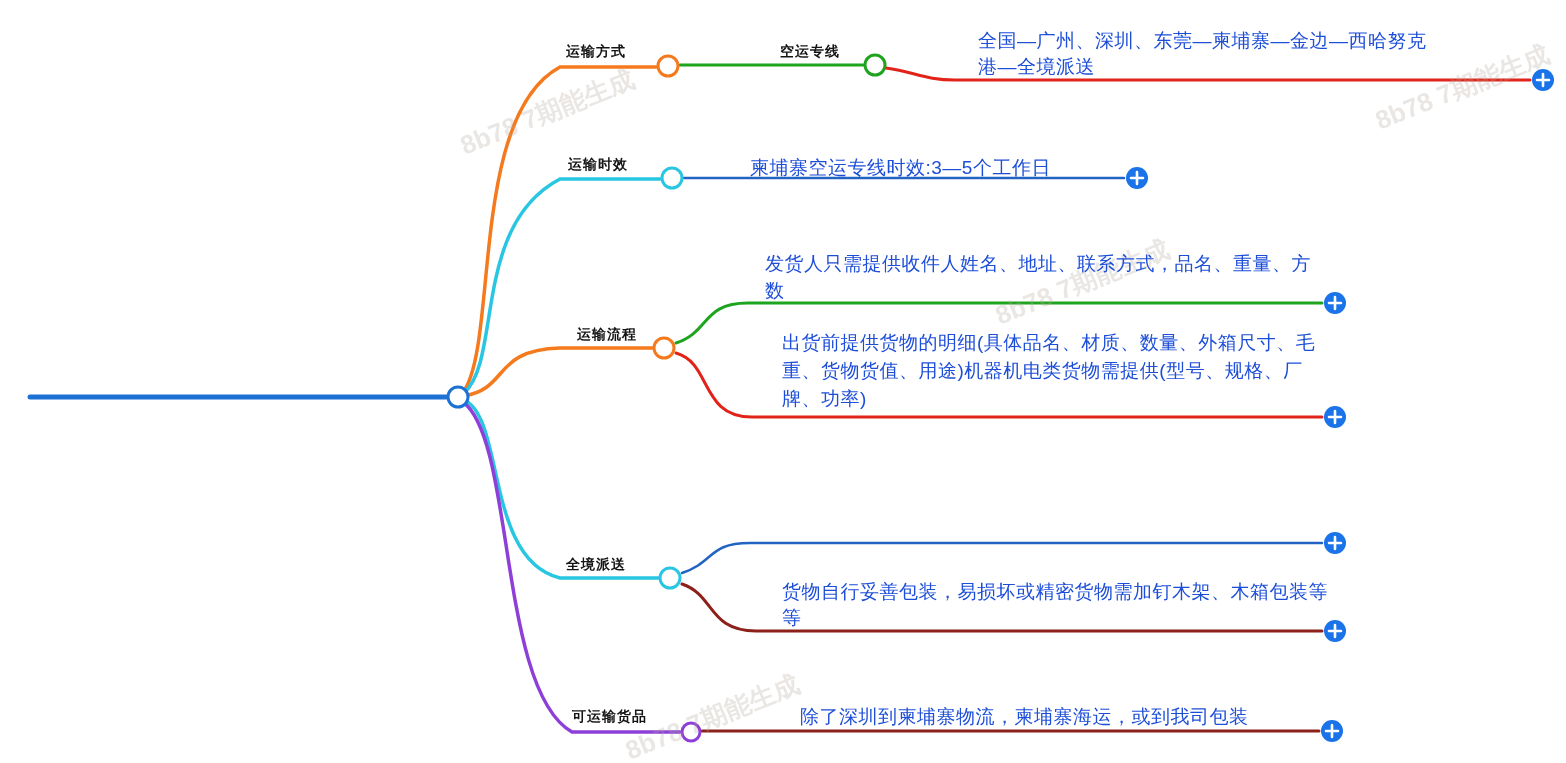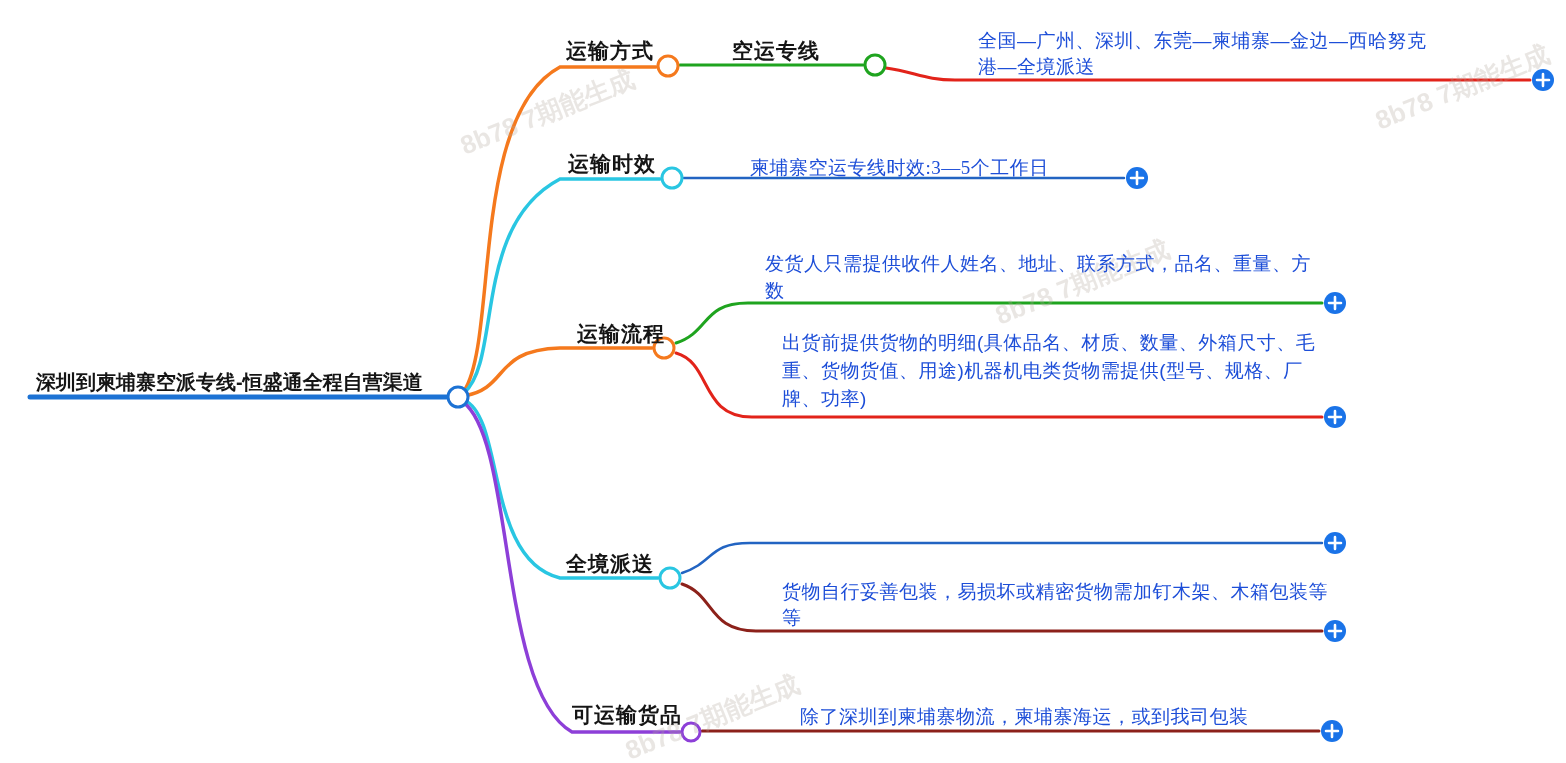--- a/index.html
+++ b/index.html
@@ -7,34 +7,34 @@
     width:1566px;height:763px;position:relative;overflow:hidden;
     background:#ffffff;
     font-family:"Liberation Sans","DejaVu Sans",sans-serif;
   }
   #canvas{position:absolute;inset:0;width:1566px;height:763px;}
   svg#wires{position:absolute;left:0;top:0;pointer-events:none;}
   .node-label{
     position:absolute;
     font-weight:bold;
     color:#151515;
-    font-size:21px;
+    font-size:14px;
     line-height:24px;
     white-space:nowrap;
     letter-spacing:1px;
   }
   .root-label{font-size:20px;letter-spacing:0;}
   .leaf-text{
     position:absolute;
     color:#1d4ed8;
     font-size:19px;
     line-height:26px;
     letter-spacing:0.5px;
   }
-  .leaf-text.single{white-space:nowrap;font-family:Liberation Serif, serif;}
+  .leaf-text.single{white-space:nowrap;}
   .watermark{
     position:absolute;
     color:#b3a89d;
     opacity:0.28;
     font-size:26px;
     transform:rotate(-22deg);
     white-space:nowrap;
     pointer-events:none;
     font-weight:bold;
   }
@@ -109,24 +109,23 @@
         <path d="M1326,731 H1338 M1332,725 V737" stroke="#ffffff" stroke-width="2.6" stroke-linecap="round"></path>
       </g>
     </g>
   </svg>
 
   <div class="watermark" style="left:1370px;top:70px;">8b78 7期能生成</div>
   <div class="watermark" style="left:455px;top:95px;">8b78 7期能生成</div>
   <div class="watermark" style="left:990px;top:265px;">8b78 7期能生成</div>
   <div class="watermark" style="left:620px;top:700px;">8b78 7期能生成</div>
 
-  <div class="node-label root-label" style="left:36px;top:370px;">深圳到柬埔寨空派专线-恒盛通全程自营渠道</div>
 
   <div class="node-label" style="left:566px;top:39px;">运输方式</div>
-  <div class="node-label" style="left:732px;top:39px;">空运专线</div>
+  <div class="node-label" style="left:780px;top:39px;">空运专线</div>
   <div class="leaf-text" style="left:978px;top:28px;width:462px;">全国—广州、深圳、东莞—柬埔寨—金边—西哈努克港—全境派送</div>
 
   <div class="node-label" style="left:568px;top:152px;">运输时效</div>
   <div class="leaf-text single" style="left:750px;top:155px;">柬埔寨空运专线时效:3—5个工作日</div>
 
   <div class="node-label" style="left:577px;top:322px;">运输流程</div>
   <div class="leaf-text" style="left:765px;top:250px;width:548px;line-height:27px;">发货人只需提供收件人姓名、地址、联系方式，品名、重量、方数</div>
   <div class="leaf-text" style="left:782px;top:329px;width:548px;line-height:28px;">出货前提供货物的明细(具体品名、材质、数量、外箱尺寸、毛重、货物货值、用途)机器机电类货物需提供(型号、规格、厂牌、功率)</div>
 
   <div class="node-label" style="left:566px;top:552px;">全境派送</div>

